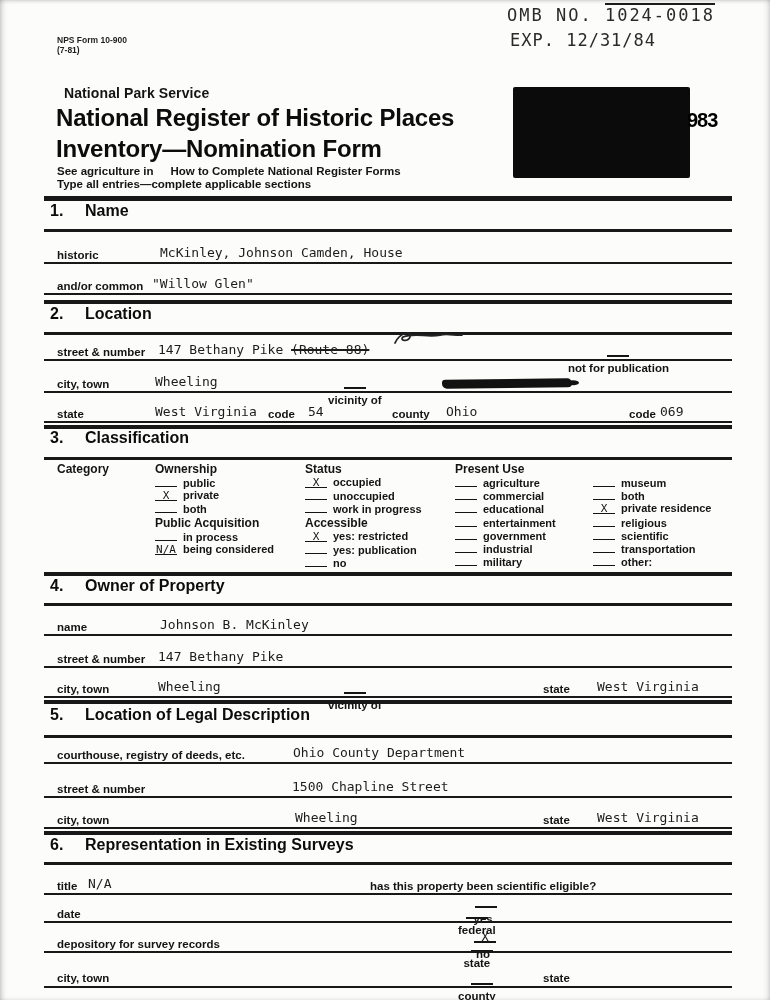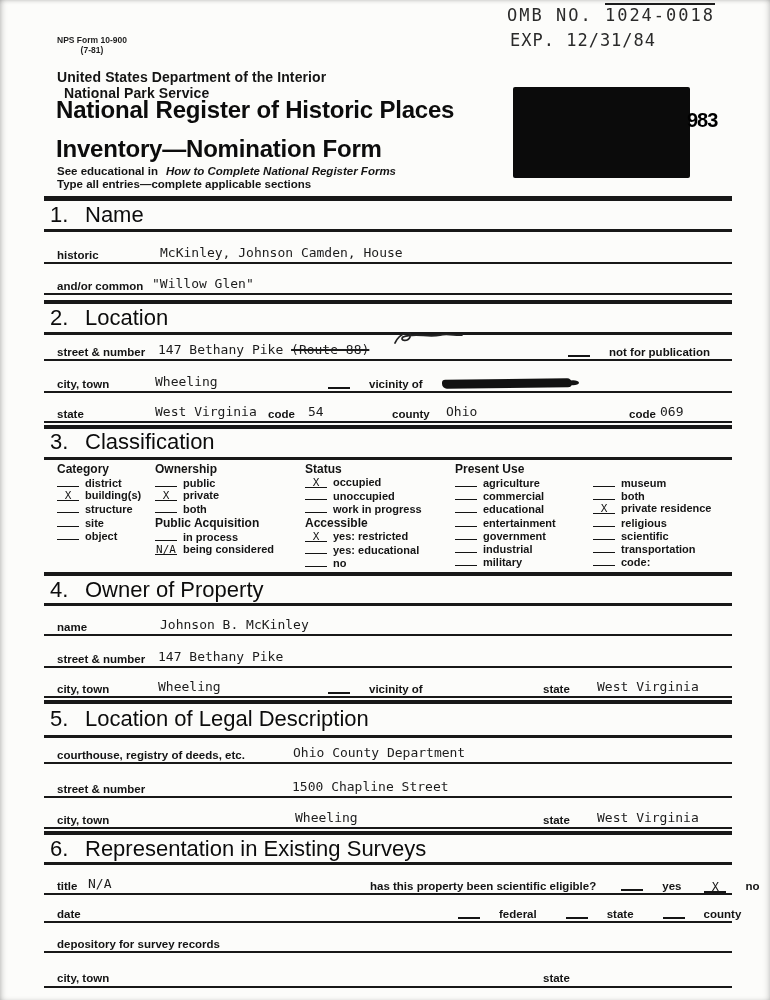--- a/index.html
+++ b/index.html
@@ -5,38 +5,38 @@
   * { margin:0; padding:0; box-sizing:border-box; }
   html,body { background:#e9e9e5; }
   .page {
     position:relative; width:770px; height:1000px; margin:0 auto;
     background:#fcfcfa; color:#141414; overflow:hidden;
     font-family:"Liberation Sans", sans-serif;
     box-shadow: inset 4px 0 7px -4px rgba(0,0,0,.35),
                 inset -4px 0 7px -4px rgba(0,0,0,.28),
                 inset 0 3px 6px -4px rgba(0,0,0,.18);
   }
-  .abs { position:absolute; white-space:nowrap;text-align:center; }
+  .abs { position:absolute; white-space:nowrap; }
   .tiny { font-size:8.5px; font-weight:bold; line-height:10px; color:#1f1f1f; }
   .stampfont { font-family:"DejaVu Sans Mono", monospace; font-size:17px; color:#2a2a2a; letter-spacing:2px; }
   .ombnum { border-top:2px solid #1c1c1c; }
   .bold14 { font-size:14px; font-weight:bold; letter-spacing:.1px; }
   .bigtitle { font-size:24px; font-weight:bold; letter-spacing:-0.2px; color:#0c0c0c; }
   .instr { font-size:11.5px; font-weight:bold; }
-  .instr .it { font-style:italic; margin-left:8px; }
+  .instr .it { margin-left:17px; }
   .redaction { background:#0b0b0b; border-radius:2px; }
   .stamp983 { font-size:20px; font-weight:bold; letter-spacing:-1px; color:#000; }
   .rule { position:absolute; left:44px; width:688px; background:#181818; }
   .h2r { height:2px; } .h3r { height:3px; } .h4r { height:4px; } .h5r { height:5px; }
-  .sechead { position:absolute; left:50px; font-size:22px; font-weight:normal; color:#0c0c0c; }
+  .sechead { position:absolute; left:50px; font-size:16px; font-weight:bold; color:#0c0c0c; }
   .sechead .num { display:inline-block; width:35px; }
   .flabel { position:absolute; font-size:11.5px; font-weight:bold; white-space:nowrap; }
   .fvalue { position:absolute; font-family:"DejaVu Sans Mono", monospace; font-size:13px; color:#1c1c1c; white-space:nowrap; }
   .strike { text-decoration:line-through; text-decoration-thickness:2px; }
-  .inline-row { position:absolute; display:flex; align-items:flex-start; gap:19px; font-size:11.5px; font-weight:bold; white-space:nowrap; }
+  .inline-row { position:absolute; display:flex; align-items:center; gap:5px; font-size:11.5px; font-weight:bold; white-space:nowrap;flex-direction:column; }
   .bl { display:inline-block; width:22px; height:11px; border-bottom:2px solid #151515; }
   .mkx { display:inline-block; width:22px; height:13px; line-height:14px; text-align:center;
          border-bottom:2px solid #151515; font-family:"DejaVu Sans Mono", monospace;
          font-size:12px; font-weight:normal; }
   .gap10 { margin-left:10px; }
   .scribble { position:absolute; background:#121212; height:9px; border-radius:4px 6px 5px 6px; transform:rotate(-0.6deg); }
   .scribble::after { content:""; position:absolute; right:-7px; top:2px; width:12px; height:5px; background:#121212; border-radius:50%; }
   .clscol { position:absolute; }
   .clshead { font-size:12px; font-weight:bold; line-height:14px; }
   .clsitem { line-height:13.2px; height:13.2px; font-size:11px; font-weight:bold; white-space:nowrap; }
@@ -54,31 +54,30 @@
     <div>NPS Form 10-900</div>
     <div>(7-81)</div>
   </div>
 
   <div class="abs stampfont" style="left:507px;top:5px">
     <span>OMB NO.</span>
     <span class="ombnum">1024-0018</span>
   </div>
   <div class="abs stampfont" style="left:510px;top:30px;letter-spacing:1px">EXP. 12/31/84</div>
 
-  <div class="abs bold14" style="left:57px;top:69px">United States Department of the Interior</div>
   <div class="abs bold14" style="left:64px;top:85px">National Park Service</div>
 
   <div class="abs redaction" style="left:513px;top:87px;width:177px;height:91px"></div>
   <div class="abs stamp983" style="left:687px;top:109px">983</div>
 
-  <div class="abs bigtitle" style="left:56px;top:96px">National Register of Historic Places</div>
+  <div class="abs bigtitle" style="left:56px;top:104px">National Register of Historic Places</div>
   <div class="abs bigtitle" style="left:56px;top:135px">Inventory—Nomination Form</div>
 
   <div class="abs instr" style="left:57px;top:165px">
-    <span>See educational in</span><span class="it">How to Complete National Register Forms</span>
+    <span>See agriculture in</span><span class="it">How to Complete National Register Forms</span>
   </div>
   <div class="abs instr" style="left:57px;top:178px">Type all entries—complete applicable sections</div>
 
   <div class="rule h5r" style="top:196px"></div>
 
   <div class="sechead" style="top:202px">
     <span class="num">1.</span><span>Name</span>
   </div>
   <div class="rule h3r" style="top:229px"></div>
 
@@ -130,32 +129,20 @@
   <div class="rule h2r" style="top:421px"></div>
 
   <div class="rule h4r" style="top:425px"></div>
   <div class="sechead" style="top:429px">
     <span class="num">3.</span><span>Classification</span>
   </div>
   <div class="rule h3r" style="top:457px"></div>
 
   <div class="clscol" style="left:57px;top:462px">
     <div class="clshead">Category</div>
-    <div>
-
-        <div class="clsitem"><span class="mk"></span><span>district</span></div>
-
-        <div class="clsitem"><span class="mk">X</span><span>building(s)</span></div>
-
-        <div class="clsitem"><span class="mk"></span><span>structure</span></div>
-
-        <div class="clsitem"><span class="mk"></span><span>site</span></div>
-
-        <div class="clsitem"><span class="mk"></span><span>object</span></div>
-      </div>
   </div>
 
   <div class="clscol" style="left:155px;top:462px">
     <div class="clshead">Ownership</div>
     <div>
 
         <div class="clsitem"><span class="mk"></span><span>public</span></div>
 
         <div class="clsitem"><span class="mk">X</span><span>private</span></div>
 
@@ -178,21 +165,21 @@
 
         <div class="clsitem"><span class="mk"></span><span>unoccupied</span></div>
 
         <div class="clsitem"><span class="mk"></span><span>work in progress</span></div>
       </div>
     <div class="clshead">Accessible</div>
     <div>
 
         <div class="clsitem"><span class="mk">X</span><span>yes: restricted</span></div>
 
-        <div class="clsitem"><span class="mk"></span><span>yes: educational</span></div>
+        <div class="clsitem"><span class="mk"></span><span>yes: publication</span></div>
 
         <div class="clsitem"><span class="mk"></span><span>no</span></div>
       </div>
   </div>
 
   <div class="clscol" style="left:455px;top:462px">
     <div class="clshead">Present Use</div>
     <div>
 
         <div class="clsitem"><span class="mk"></span><span>agriculture</span></div>
@@ -219,21 +206,21 @@
         <div class="clsitem"><span class="mk"></span><span>both</span></div>
 
         <div class="clsitem"><span class="mk">X</span><span>private residence</span></div>
 
         <div class="clsitem"><span class="mk"></span><span>religious</span></div>
 
         <div class="clsitem"><span class="mk"></span><span>scientific</span></div>
 
         <div class="clsitem"><span class="mk"></span><span>transportation</span></div>
 
-        <div class="clsitem"><span class="mk"></span><span>code:</span></div>
+        <div class="clsitem"><span class="mk"></span><span>other:</span></div>
       </div>
   </div>
 
   <div class="rule h4r" style="top:572px"></div>
 
   <div class="sechead" style="top:577px">
     <span class="num">4.</span><span>Owner of Property</span>
   </div>
   <div class="rule h3r" style="top:603px"></div>
 

